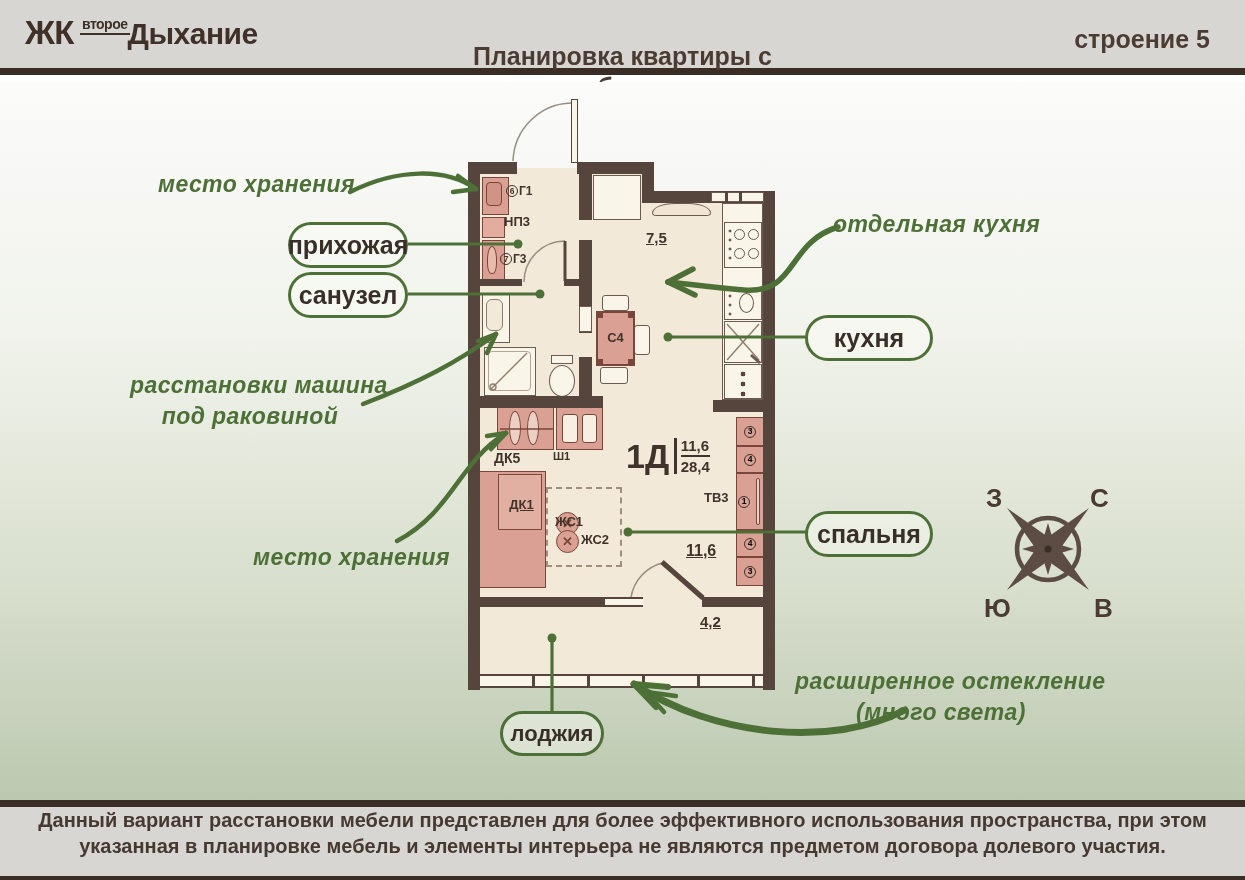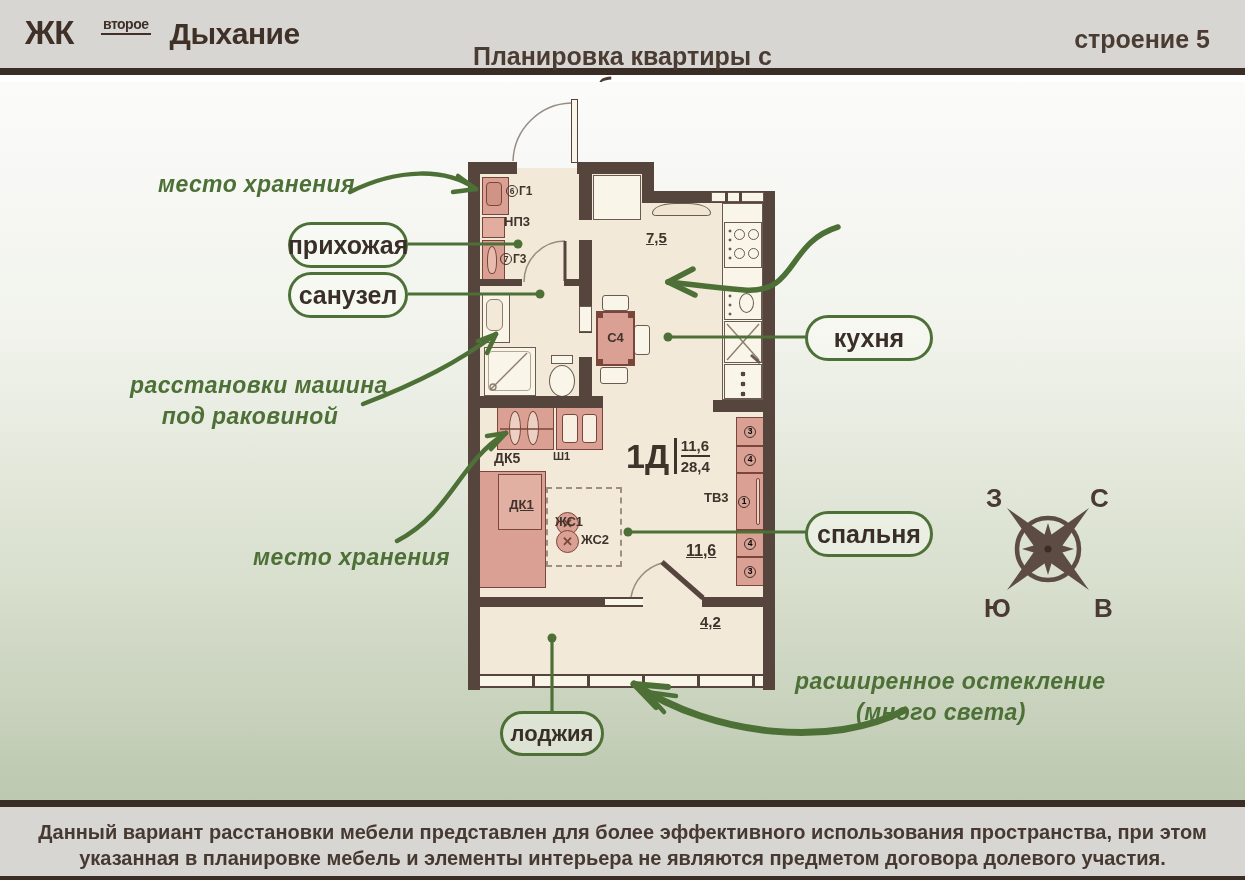--- a/index.html
+++ b/index.html
@@ -5,28 +5,28 @@
   * { margin:0; padding:0; box-sizing:border-box; }
   body { font-family:"Liberation Sans", sans-serif; }
   #page { position:relative; width:1245px; height:880px; overflow:hidden; background:#fff; }
 
   
   #header { position:absolute; left:0; top:0; width:1245px; height:75px;
             background:#d8d6d3; border-bottom:7px solid #3a2d26; }
   #footer { position:absolute; left:0; top:800px; width:1245px; height:80px;
             background:#d8d6d3; border-top:7px solid #3a2d26; text-align:center; }
   #footer .fline { color:#463931; font-size:20px; font-weight:600; line-height:1.32; }
-  #footer .fwrap { padding-top:12px; }
+  #footer .fwrap { }
   #footer .bottomline { position:absolute; left:0; bottom:0; width:100%; height:4px; background:#3a2d26; }
 
   #main { position:absolute; left:0; top:82px; width:1245px; height:718px;
           background:linear-gradient(180deg,#fbfbfa 0%, #f1f3ec 35%, #d8dfcd 70%, #bcc8b0 100%); }
 
   
-  .logo { position:absolute; left:25px; top:16px; display:flex; align-items:flex-end; color:#3f3028; letter-spacing:-0.5px;gap:21px; }
+  .logo { position:absolute; left:25px; top:16px; display:flex; align-items:flex-end; color:#3f3028; letter-spacing:-0.5px; }
   .logo .zk { font-size:33px; font-weight:800; line-height:1; }
   .logo .small { font-size:14px; font-weight:700; border-bottom:2.5px solid #3f3028; margin:0 0 14px 6px; padding:0 2px 1px 2px; }
   .logo .big { font-size:30px; font-weight:800; line-height:1; margin-left:-2px; }
   .titlebox { position:absolute; left:420px; top:9px; width:405px; text-align:center;
               color:#4a3c33; font-size:25px; font-weight:600; line-height:1.22;margin-top:32px; }
   .building { position:absolute; right:35px; top:25px; color:#4a3c33; font-size:25px; font-weight:600; }
 
   
   .abs { position:absolute; }
 
@@ -292,20 +292,21 @@
   <div class="gbox" style="left:288px;top:272px;width:120px;height:46px;">санузел</div>
   <div class="gbox" style="left:805px;top:511px;width:128px;height:46px;">спальня</div>
   <div class="gbox" style="left:500px;top:711px;width:104px;height:45px;font-size:22px;">лоджия</div>
 
   <div class="scr" style="left:158px;top:171px;">место хранения</div>
   <div class="scr scrc" style="left:130px;top:370px;width:240px;">
     <div>расстановки машина</div>
     <div>под раковиной</div>
   </div>
   <div class="scr" style="left:253px;top:544px;">место хранения</div>
+  <div class="scr" style="left:833px;top:211px;">отдельная кухня</div>
   <div class="scr scrc" style="left:795px;top:666px;width:292px;">
     <div>расширенное остекление</div>
     <div>(много света)</div>
   </div>
 
   <div class="compass-label" style="left:986px;top:483px;">З</div>
   <div class="compass-label" style="left:1090px;top:483px;">С</div>
   <div class="compass-label" style="left:984px;top:593px;">Ю</div>
   <div class="compass-label" style="left:1094px;top:593px;">В</div>
 

